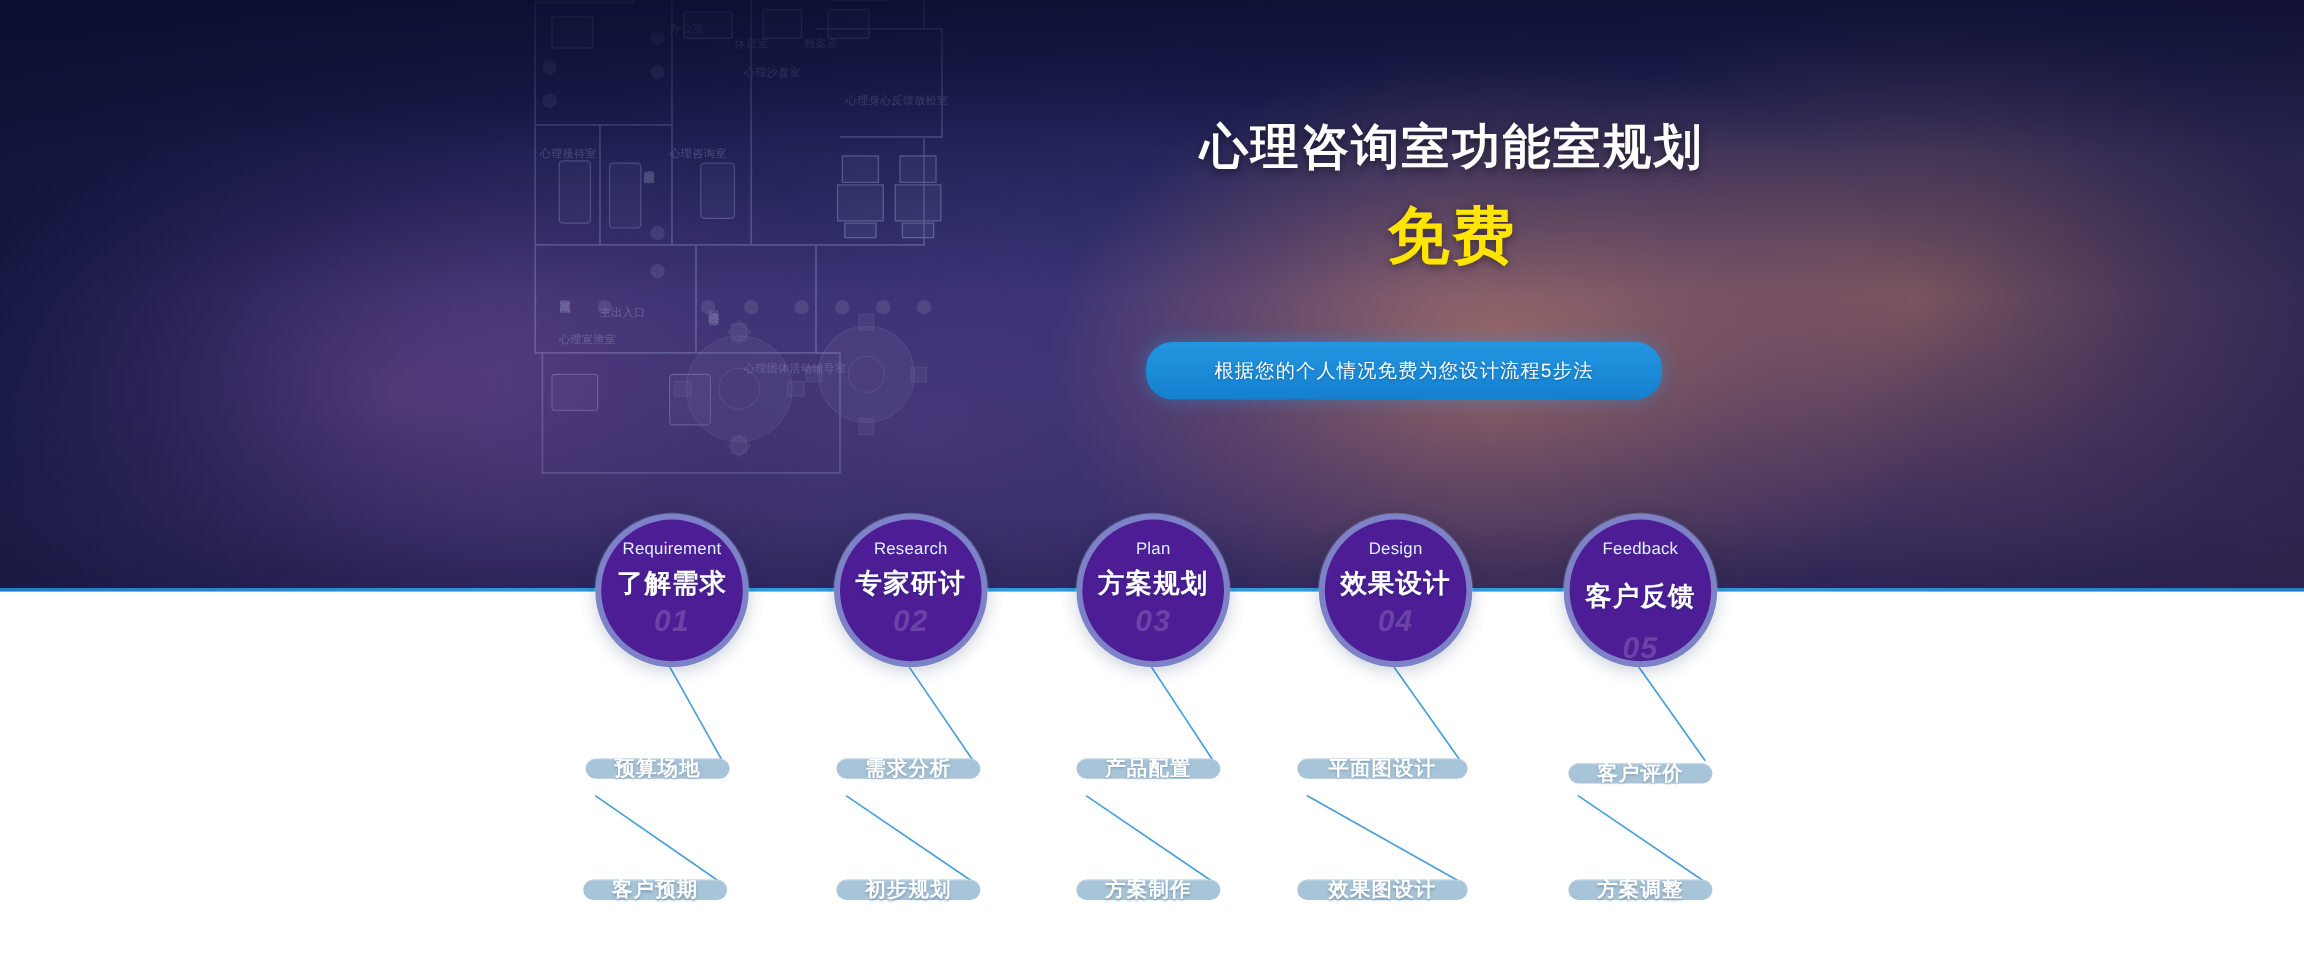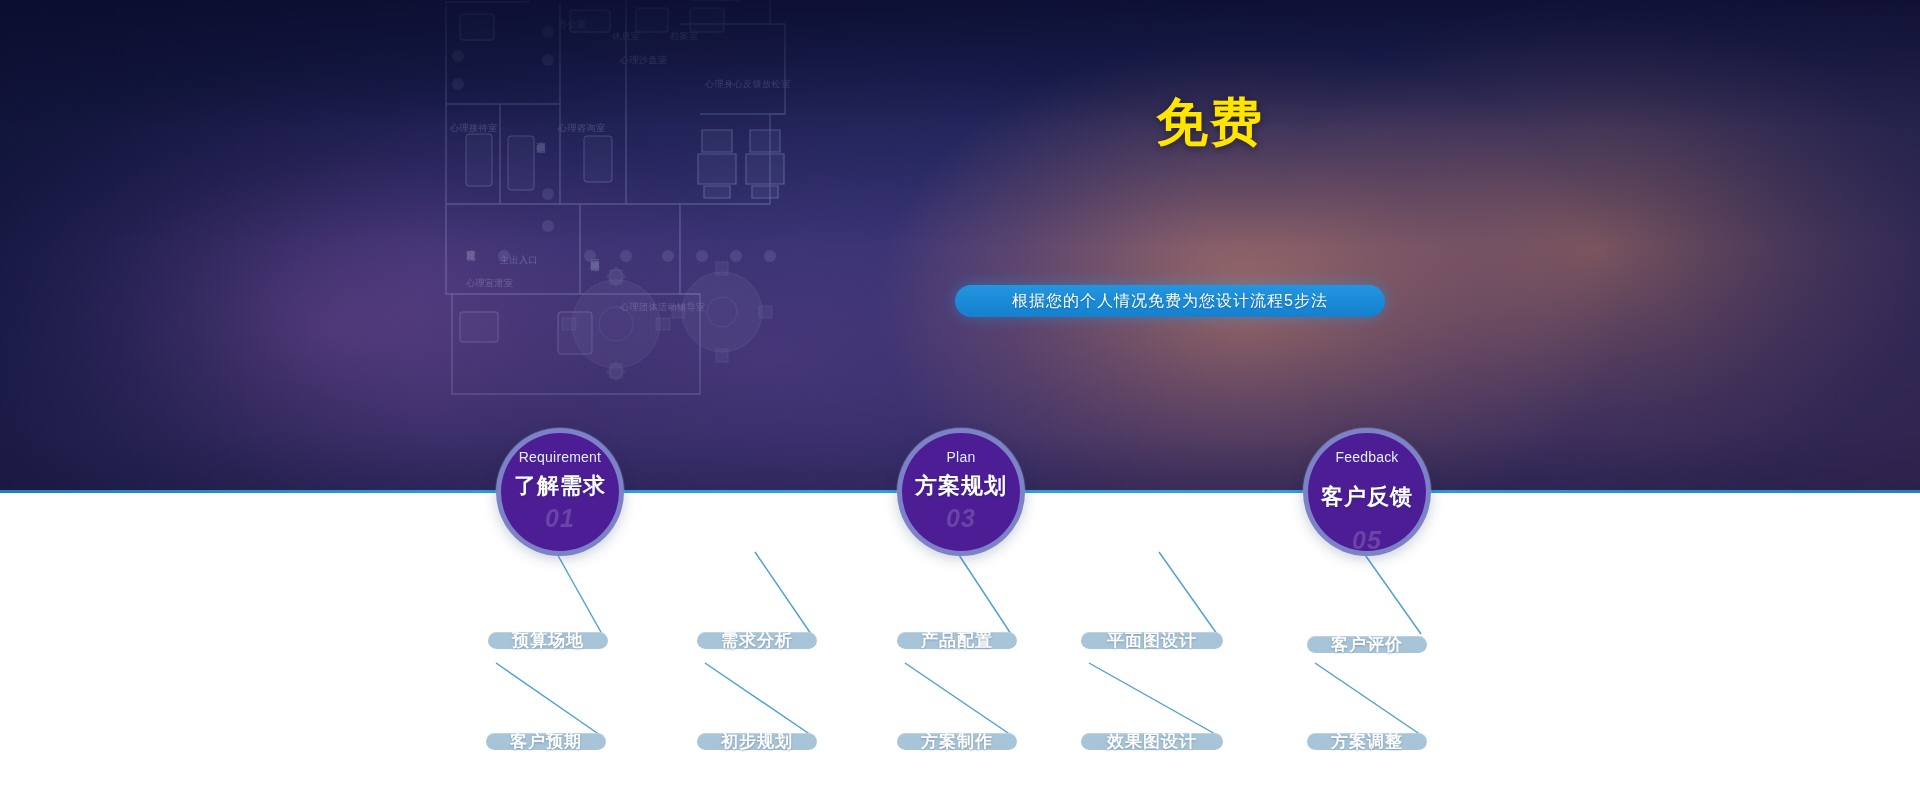--- a/index.html
+++ b/index.html
@@ -49,21 +49,21 @@
   #headline{
     margin-top:19px; color:#ffffff; font-size:40px; font-weight:bold;
     letter-spacing:2px; text-shadow:0 2px 7px rgba(0,0,0,.5);
   }
   #highlight{
     margin-top:12px; color:#ffe500; font-size:52px; font-weight:bold;
     letter-spacing:2px; text-shadow:0 2px 8px rgba(0,0,0,.45);
   }
   #cta{
     position:absolute; left:955px; top:285px;
-    width:430px; height:32px; border-radius:22px;
+    width:430px; height:48px; border-radius:22px;
     background:linear-gradient(180deg,#2396e0 0%,#1480cf 100%);
     box-shadow:0 0 16px rgba(40,150,230,.45);
     display:flex; align-items:center; justify-content:center;
     color:#fff; font-size:16px; letter-spacing:1px;
     text-shadow:0 1px 2px rgba(0,0,0,.25);
     cursor:pointer;
   }
 
   
   #divider{
@@ -197,20 +197,21 @@
         <div class="fp-label vert" style="left: 148px; top: 258px;">团体心理辅导区</div>
         <div class="fp-label" style="left: 60px; top: 260px;">主出入口</div>
         <div class="fp-label vert" style="left: 24px; top: 248px;">宣泄放松减压区</div>
       </div>
   </div>
 
   <div id="hero-vignette"></div>
 </div>
 
 <div id="hero-text">
+  <div id="headline">心理咨询室功能室规划</div>
   <div id="highlight">免费</div>
 </div>
 <div id="cta">根据您的个人情况免费为您设计流程5步法</div>
 
 <div id="divider"></div>
 
 <svg id="connectors">
     <line x1="556" y1="552" x2="602" y2="634" stroke="#4a9fd4" stroke-width="1.4"></line>
     <line x1="496" y1="663" x2="600" y2="735" stroke="#4a9fd4" stroke-width="1.4"></line>
     <line x1="755" y1="552" x2="811" y2="634" stroke="#4a9fd4" stroke-width="1.4"></line>
@@ -222,24 +223,34 @@
     <line x1="1363" y1="552" x2="1421" y2="634" stroke="#4a9fd4" stroke-width="1.4"></line>
     <line x1="1315" y1="663" x2="1421" y2="735" stroke="#4a9fd4" stroke-width="1.4"></line>
   </svg>
 
 <div id="steps">
     <div class="step" style="left: 496px; top: 428px;">
       <div class="step-en">Requirement</div>
       <div class="step-cn">了解需求</div>
       <div class="step-num">01</div>
     </div>
+    <div class="step" style="left: 695px; top: 428px;">
+      <div class="step-en">Research</div>
+      <div class="step-cn">专家研讨</div>
+      <div class="step-num">02</div>
+    </div>
     <div class="step" style="left: 897px; top: 428px;">
       <div class="step-en">Plan</div>
       <div class="step-cn">方案规划</div>
       <div class="step-num">03</div>
+    </div>
+    <div class="step" style="left: 1099px; top: 428px;">
+      <div class="step-en">Design</div>
+      <div class="step-cn">效果设计</div>
+      <div class="step-num">04</div>
     </div>
     <div class="step" style="left: 1303px; top: 428px; gap: 11px;">
       <div class="step-en">Feedback</div>
       <div class="step-cn">客户反馈</div>
       <div class="step-num">05</div>
     </div>
     <div class="tag" style="width: 120px; left: 488px; top: 632px;">预算场地</div>
     <div class="tag" style="width: 120px; left: 697px; top: 632px;">需求分析</div>
     <div class="tag" style="width: 120px; left: 897px; top: 632px;">产品配置</div>
     <div class="tag" style="width: 142px; left: 1081px; top: 632px;">平面图设计</div>

